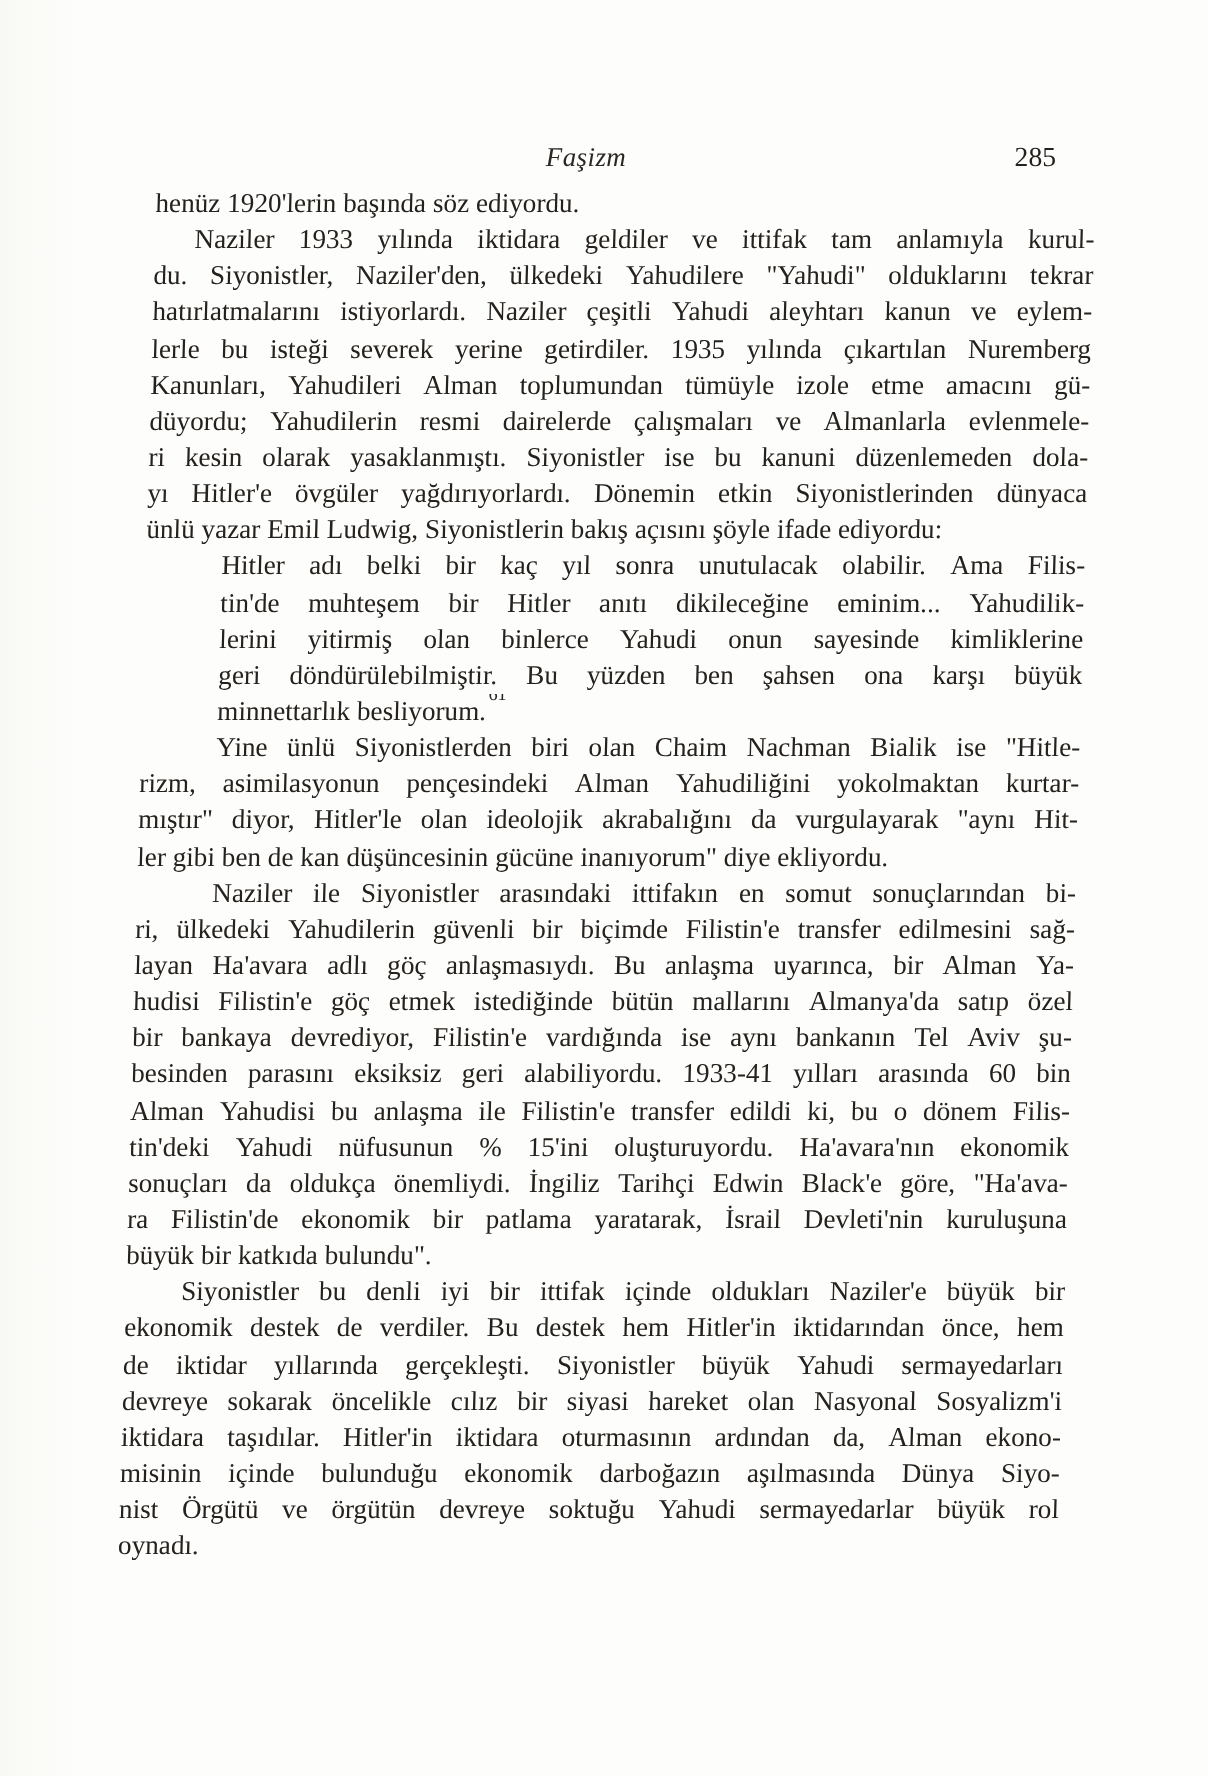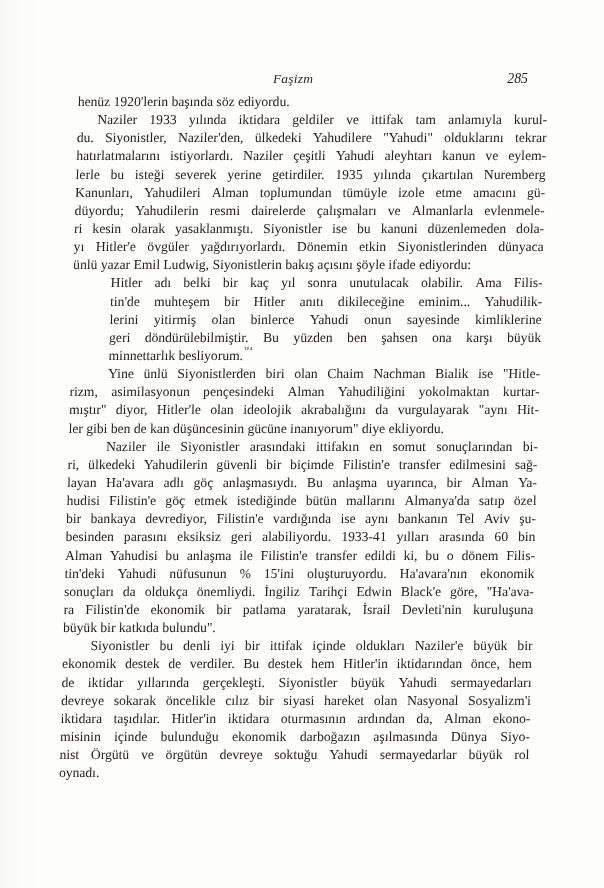--- a/index.html
+++ b/index.html
@@ -25,21 +25,20 @@
   .running-head-title {
     position:absolute; left:0; right:40px; text-align:center;
     font-style:italic;
     letter-spacing:0.2px;
     color:#2b2723;
   }
   .running-head-number {
     position:absolute; right:20px; top:0;
     font-size:13.8px;
     color:#25211d;
-    font-style:italic;
   }
   .page-body {
     position:absolute;
     left:78px; top:93px; width:470px;
     transform:skewX(-1.6deg);
     transform-origin:0 0;
     font-size:13.6px;
     line-height:18.15px;
     color:#25211d;
   }

